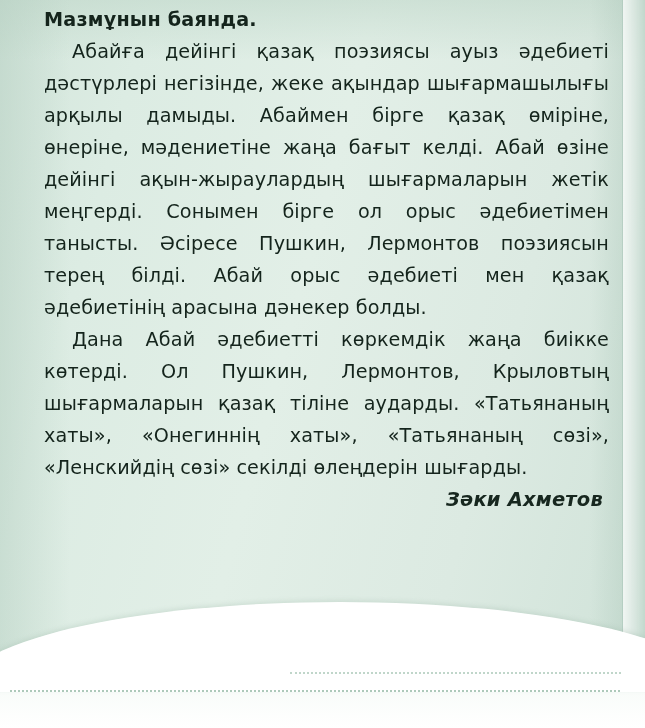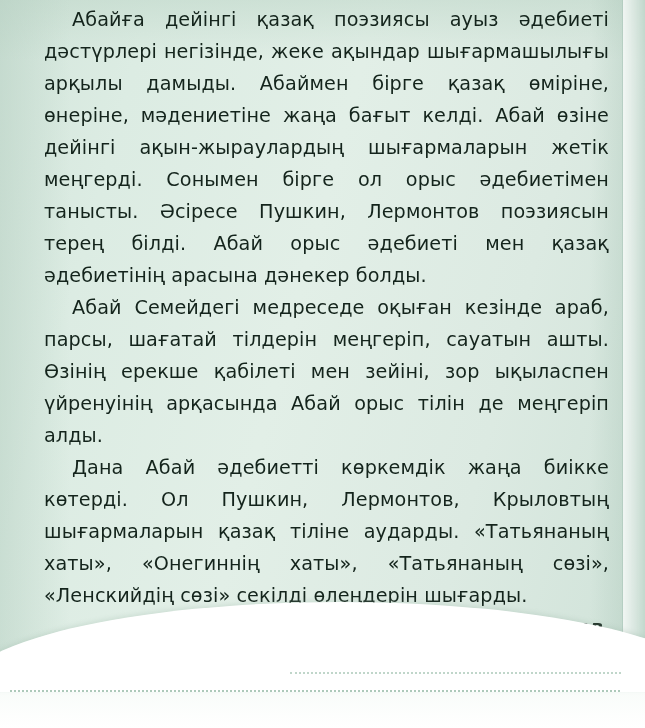--- a/index.html
+++ b/index.html
@@ -130,24 +130,24 @@
 
 <div class="page">
 
   <div class="shade-top"></div>
   <div class="shade-left"></div>
   <div class="shade-right"></div>
   <div class="page-edge"></div>
 
   <div class="text-block">
 
+    <p class="first-line">Мазмұнын баянда.</p>
 
     <p class="para">Абайға дейінгі қазақ поэзиясы ауыз әдебиеті дәстүрлері негізінде, жеке ақындар шығармашылығы арқылы дамыды. Абаймен бірге қазақ өміріне, өнеріне, мәдениетіне <b class="em">жаңа</b> бағыт келді. Абай өзіне дейінгі ақын-жыраулардың шығармаларын <b class="em">жетік</b> меңгерді. Сонымен бірге ол орыс әдебиетімен танысты. Әсіресе Пушкин, Лермонтов поэзиясын <b class="em">терең білді</b>. Абай орыс әдебиеті мен қазақ әдебиетінің арасына дәнекер болды.</p>
 
-    <p class="para">Абай Семейдегі медреседе оқыған кезінде араб, парсы, шағатай тілдерін меңгеріп, сауатын ашты. Өзінің <b class="em">ерекше</b> қабілеті мен зейіні, зор ықыласпен үйренуінің арқасында Абай орыс тілін де меңгеріп алды.</p>
 
     <p class="para">Дана Абай әдебиетті көркемдік жаңа биікке көтерді. Ол Пушкин, Лермонтов, Крыловтың шығармаларын қазақ тіліне аударды. «Татьянаның хаты», «Онегиннің хаты», «Татьянаның сөзі», «Ленскийдің сөзі» секілді өлеңдерін шығарды.</p>
 
     <p class="author">Зәки Ахметов</p>
   </div>
 
   <div class="bottom-sheet">
     <div class="bottom-sheet-curve"></div>
   </div>
 

